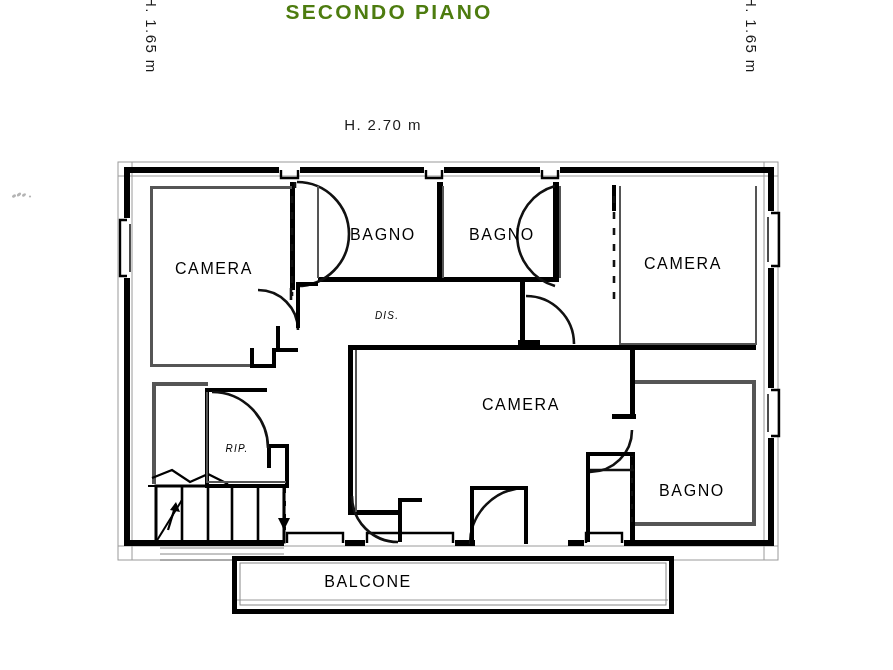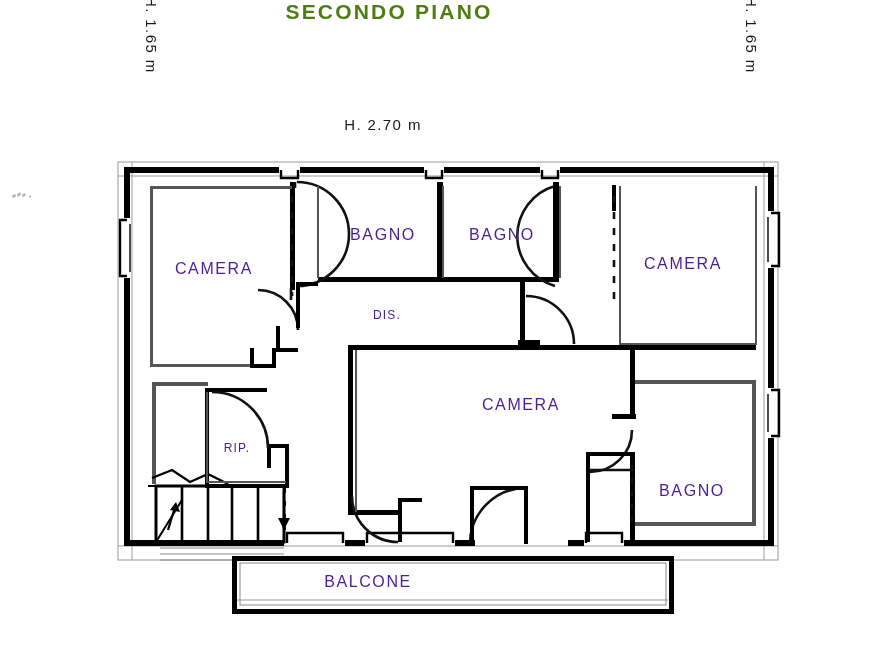--- a/index.html
+++ b/index.html
@@ -59,26 +59,27 @@
     transform: rotate(90deg);
   }
   #height-right {
     left: 760px;
     top: -4px;
     transform: rotate(90deg);
   }
   .room-label {
     font-size: 16px;
     letter-spacing: 1.6px;
-    color: #4c1d95;
+    color: #000000;
     transform: translate(-50%, -50%);
   }
   .room-label.small {
-    font-size: 12px;
+    font-size: 10px;
     letter-spacing: 1.2px;
+    font-style: italic;
   }
   #floorplan-svg {
     position: absolute;
     left: 0;
     top: 0;
   }
   #smudge-artifact {
     position: absolute;
     left: 10px;
     top: 190px;

